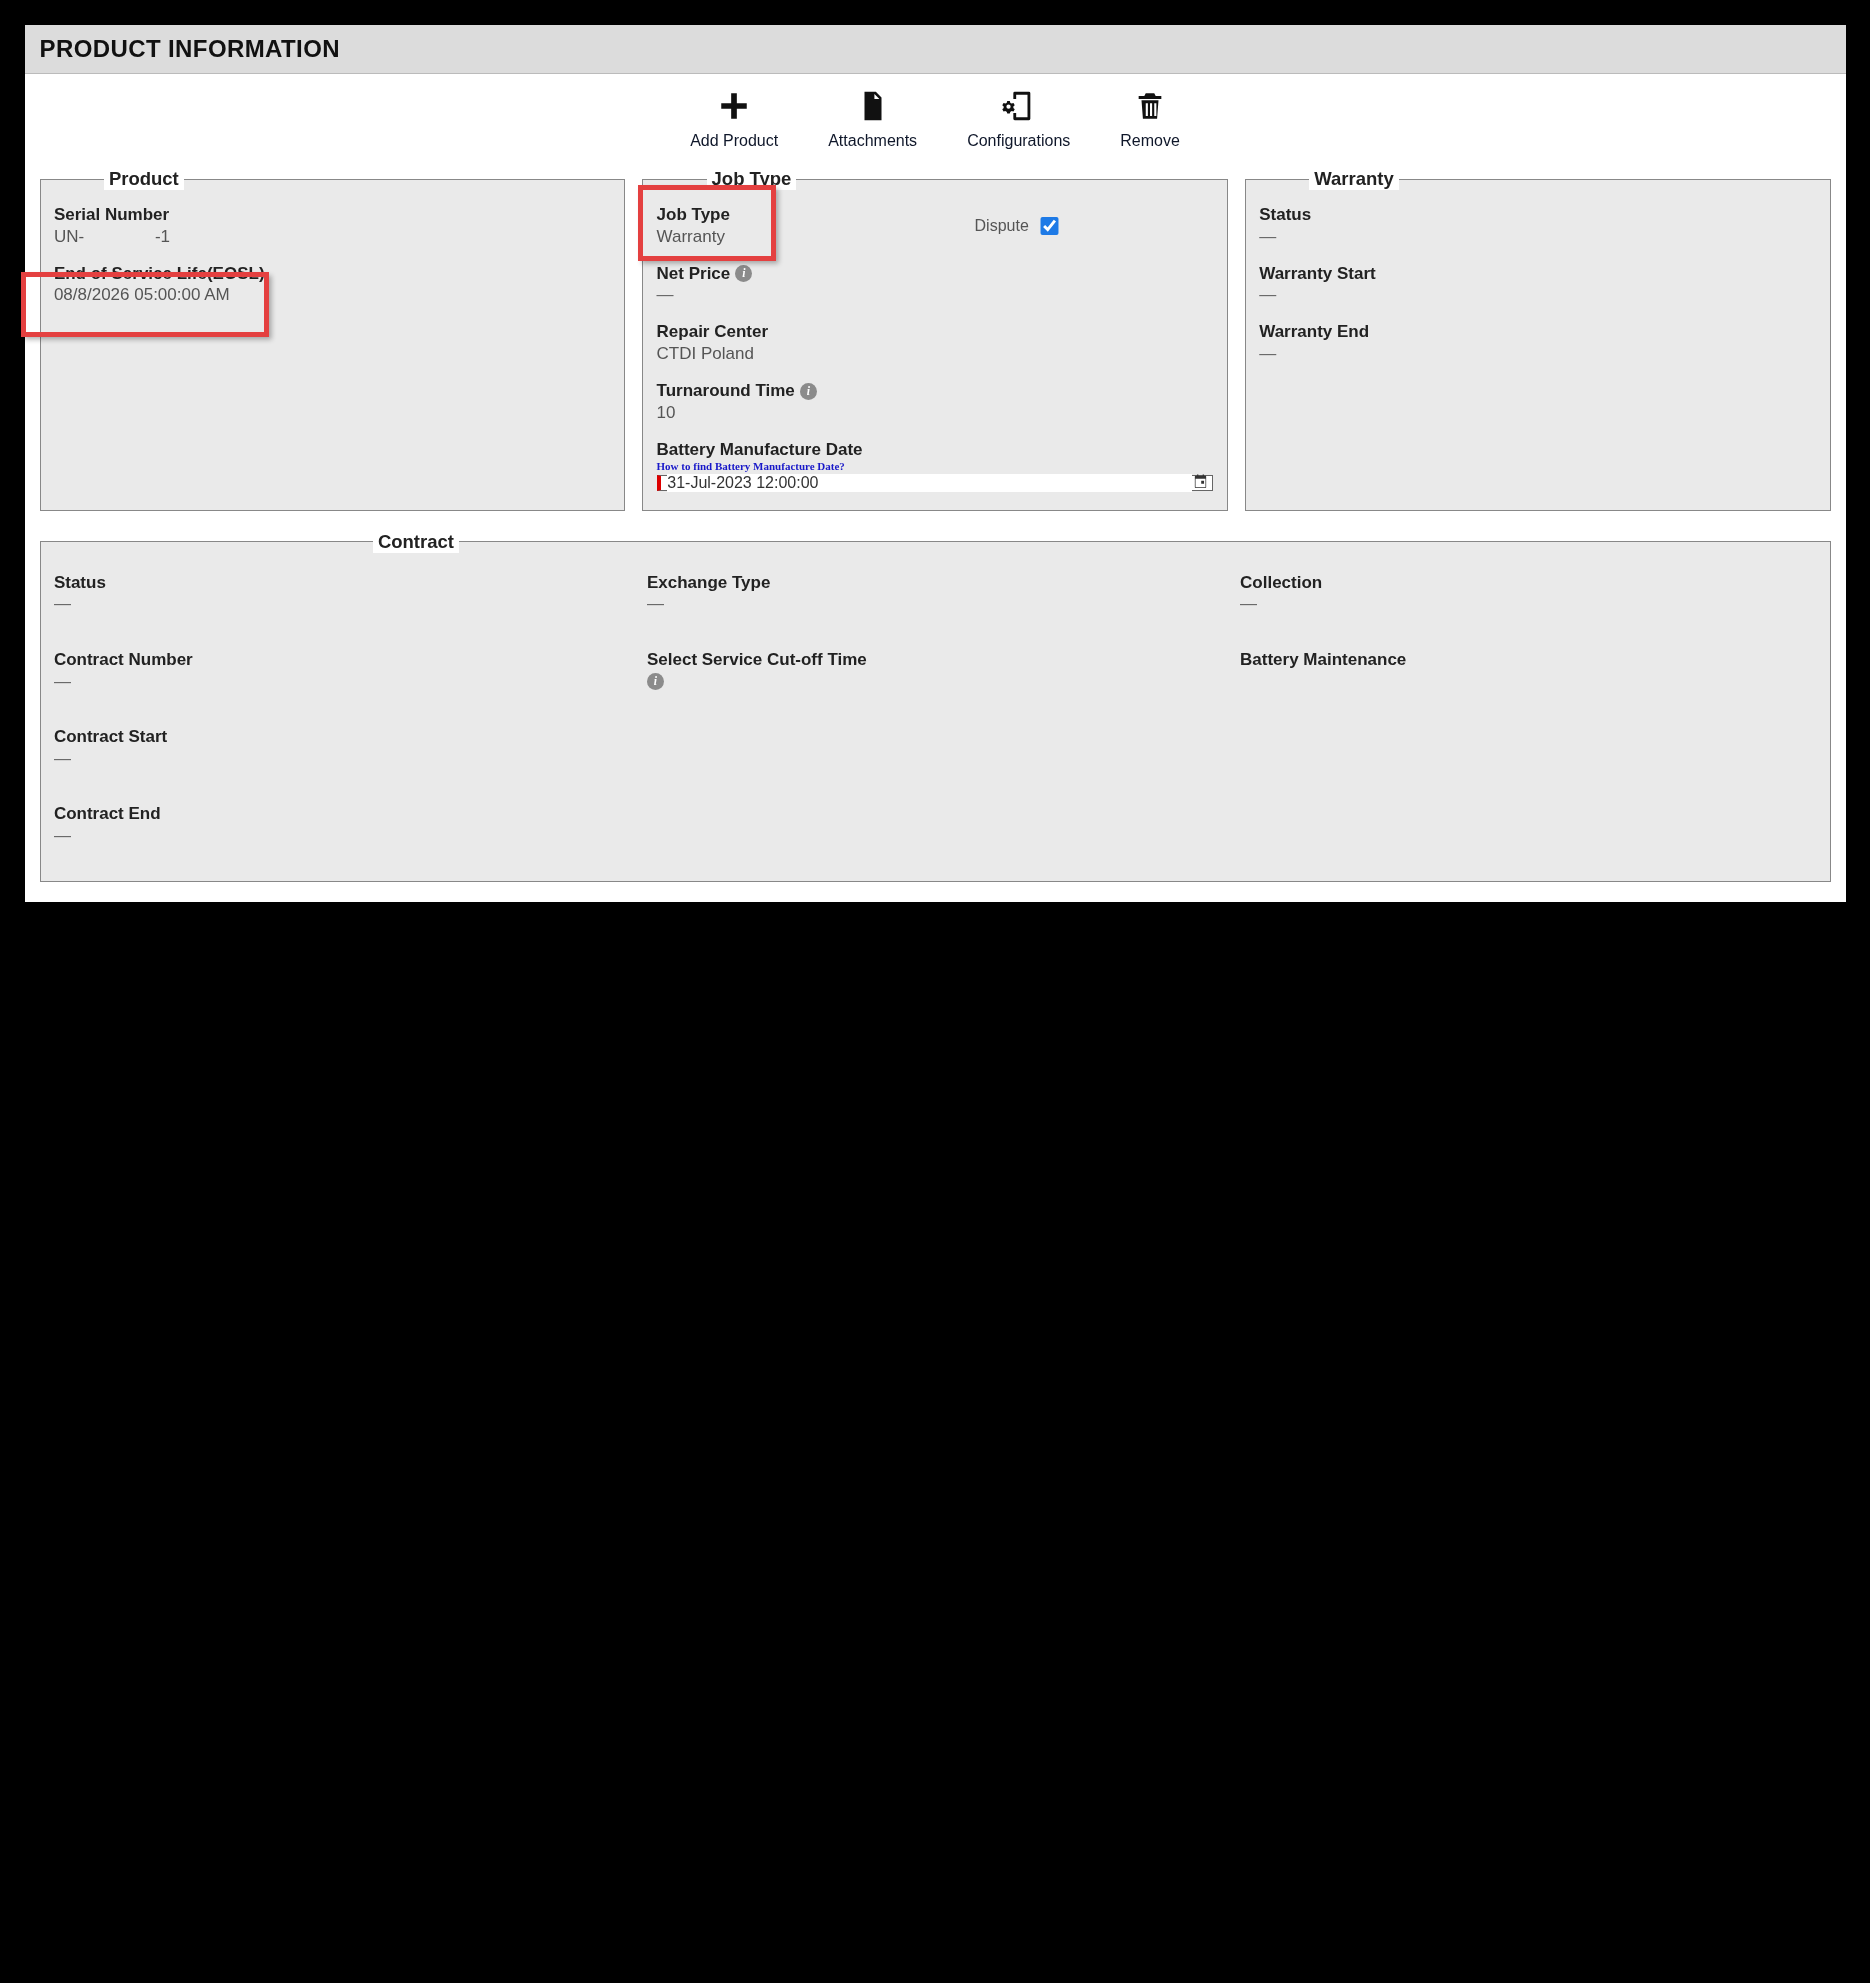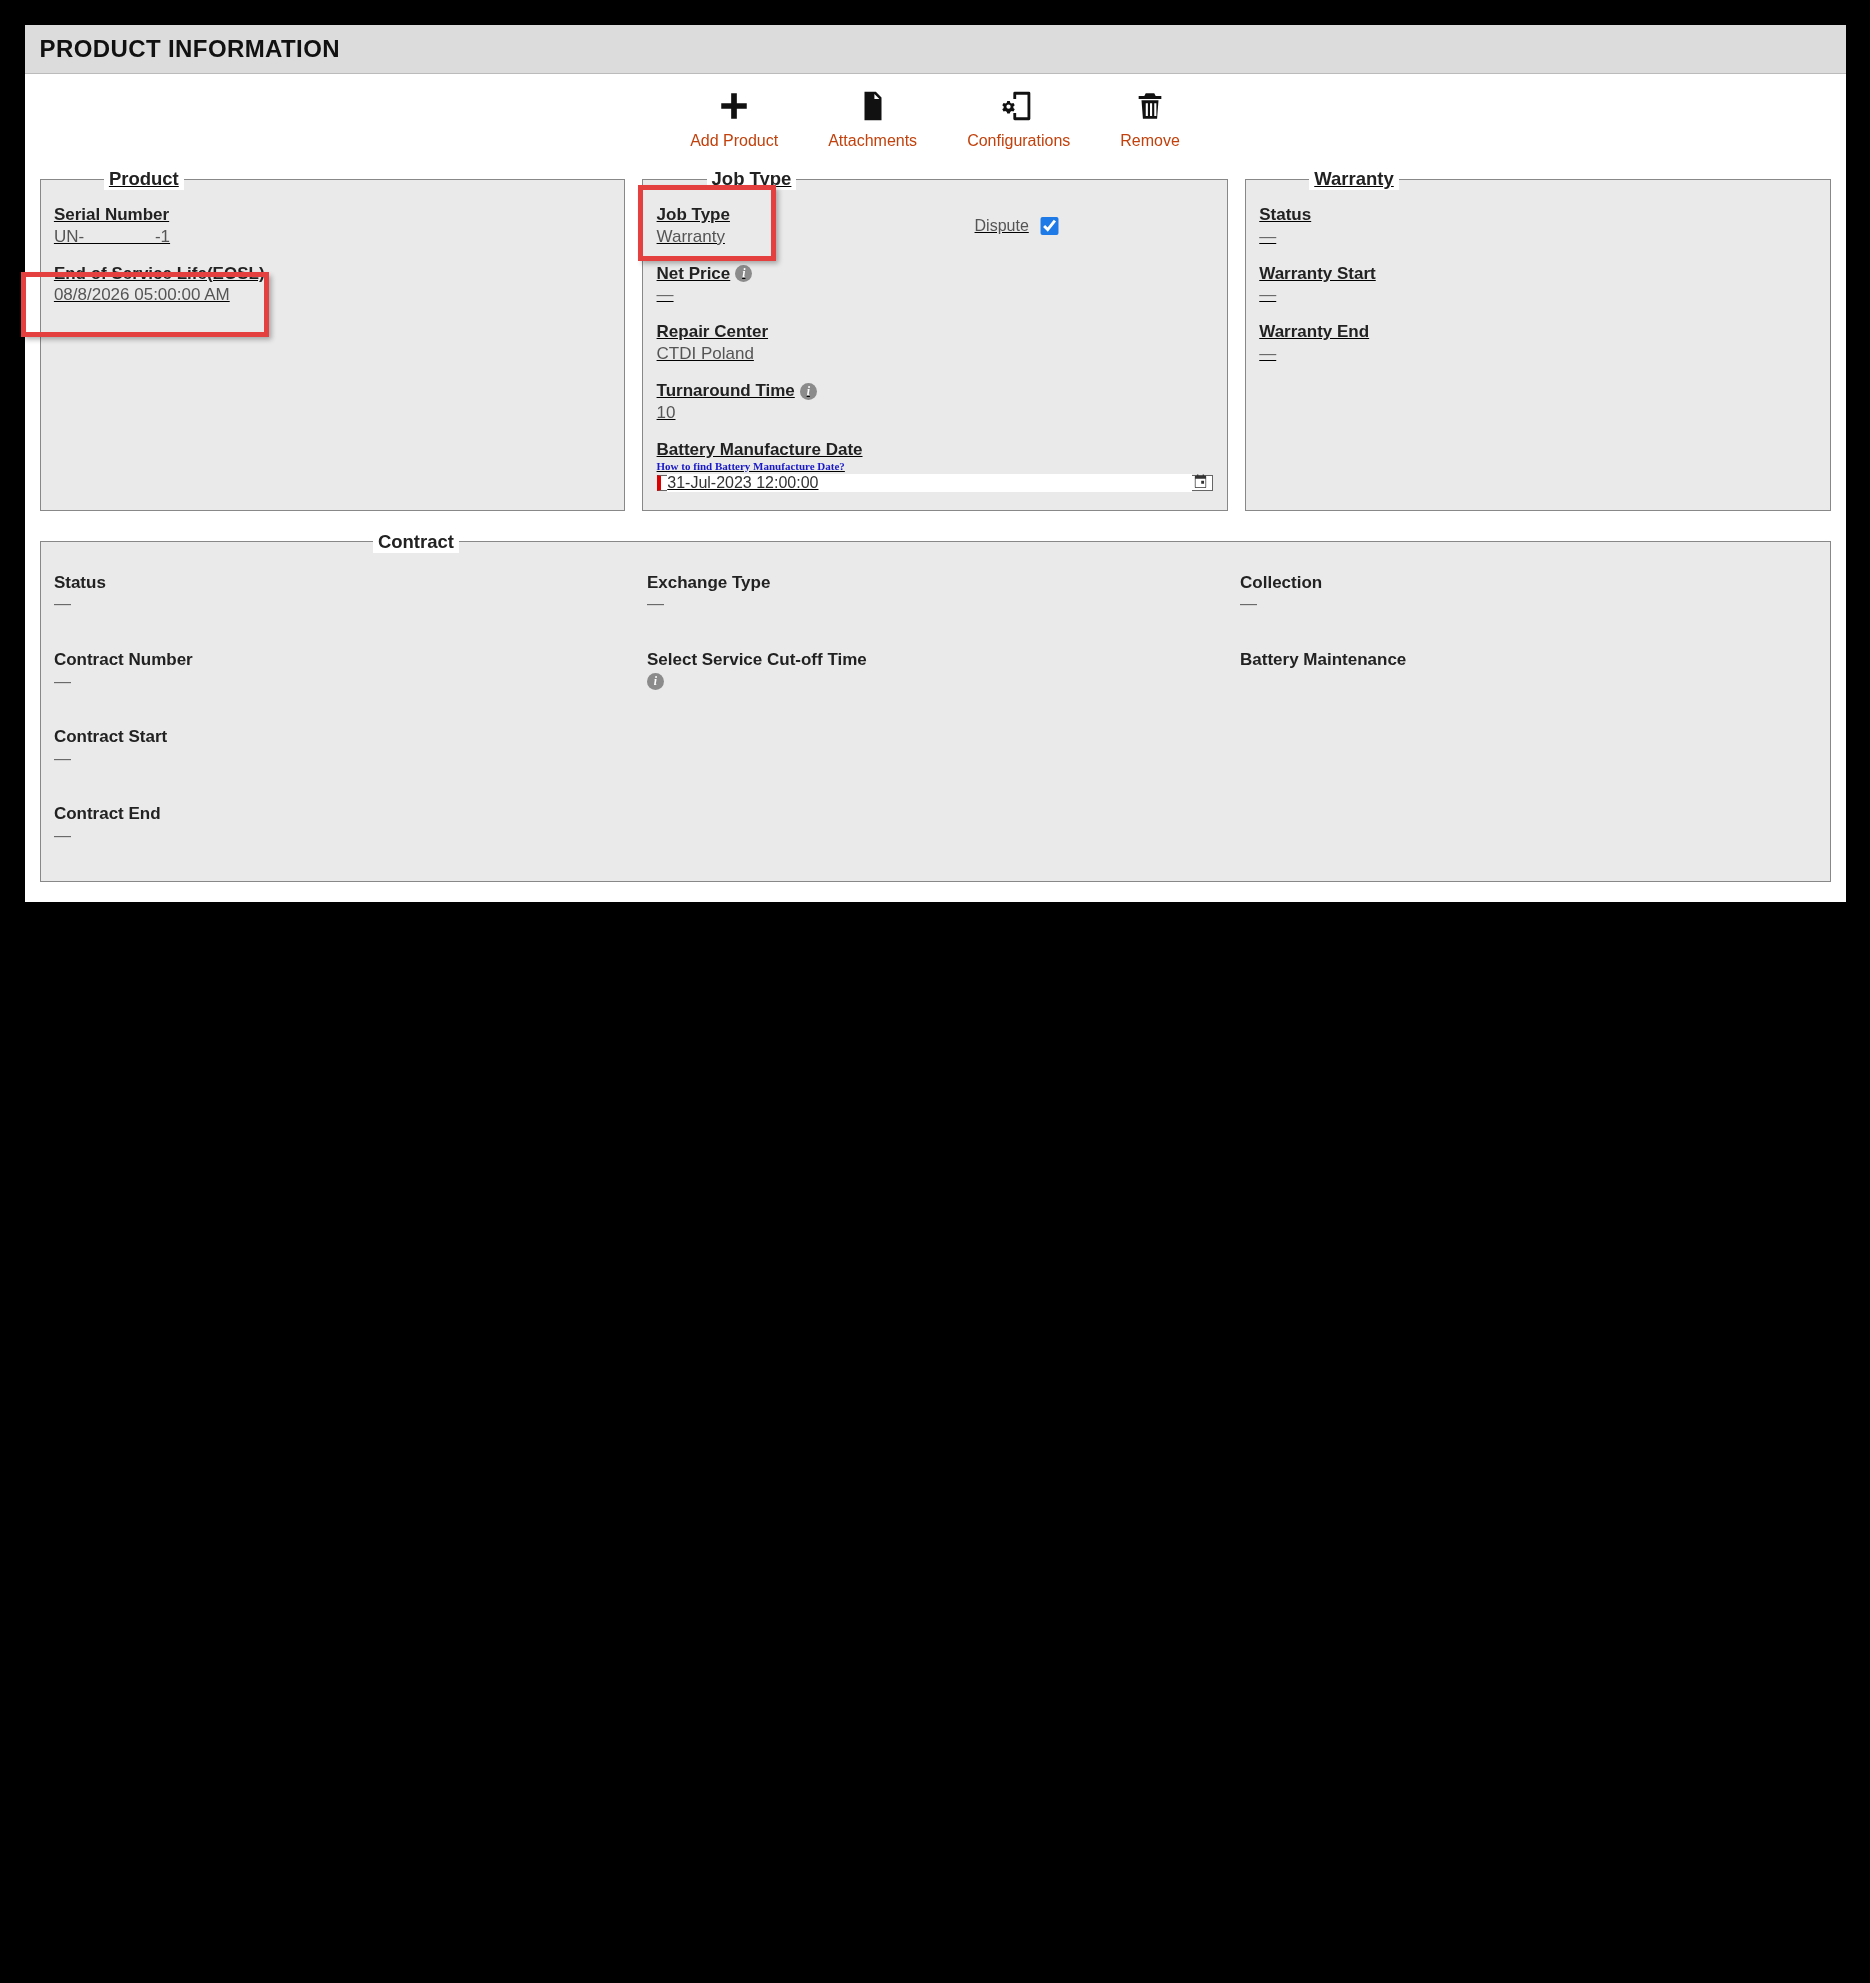--- a/index.html
+++ b/index.html
@@ -25,30 +25,29 @@
     display: flex;
     justify-content: center;
     gap: 50px;
     padding: 15px 0 18.5px;
   }
   .tool-btn {
     display: flex;
     flex-direction: column;
     align-items: center;
     cursor: pointer;
-    color: #c2410c;
+    color: #0f172a;
     font-size: 16px;
   }
   .tool-btn svg { width: 34px; height: 34px; fill: #111; }
   .tool-label { margin-top: 5px; }
   .panels {
     display: flex;
     gap: 17px;
     padding: 0 15px 11.7px;
-    text-decoration: underline;
   }
   fieldset.panel {
     border: 0.8px solid #888;
     background: #eaeaea;
     padding: 15px 13.4px 18.5px;
     flex: 1;
     position: relative;
   }
   fieldset.panel > legend {
     font-size: 18.5px;

